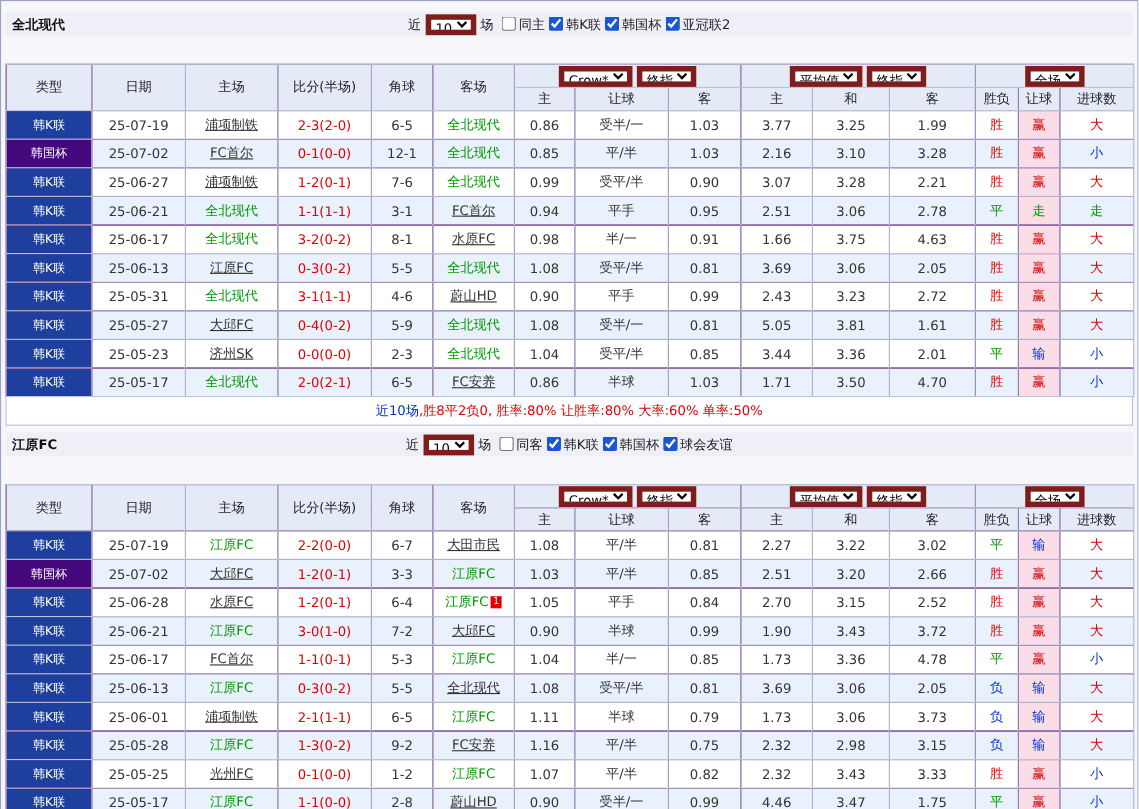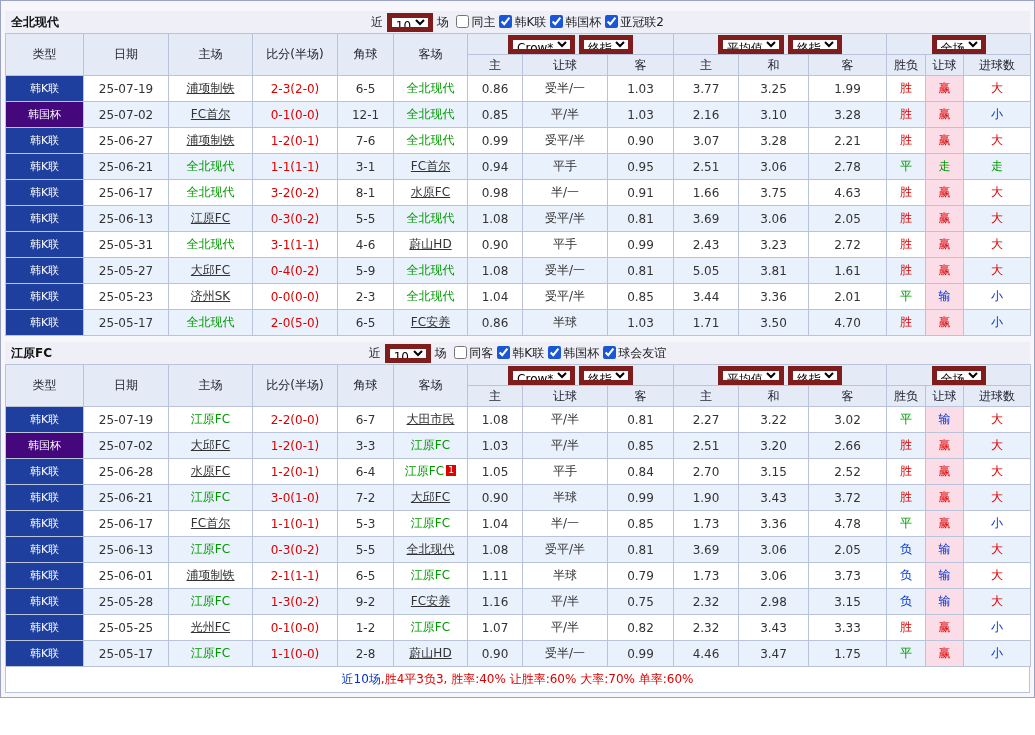--- a/index.html
+++ b/index.html
@@ -15,21 +15,21 @@
   
   .section { margin-top:6px; }
   .filterbar { position:relative; width:1025px; height:22px; line-height:22px; background:#efeff8; font-size:12px; }
   .teamname { position:absolute; left:6px; top:0; font-weight:bold; color:#111; }
   .filters { display:block; text-align:center; color:#222; }
   .filters select, .hgrp select { font-size:12px; height:19px; border:5px solid #7f1d1d; background:#fff; vertical-align:middle; font-family:inherit; }
   .chk { margin-left:4px; white-space:nowrap;margin-top:43px; }
   .chk input { vertical-align:-2px; margin:0 2px 0 0; accent-color:#1a56d6; }
 
   
-  table { border-collapse:collapse; table-layout:fixed; width:1025px; background:#701a75; }
+  table { border-collapse:collapse; table-layout:fixed; width:1025px; background:#701a75;margin-top:25px; }
   th, td { border:1px solid #b9c4da; text-align:center; overflow:hidden; white-space:nowrap; padding:0; }
   thead th { background:#e4eaf6; font-weight:normal; height:21px; font-size:12px; color:#223; }
   tbody td { height:26px; font-size:12px; color:#333; background:#fff; }
   tbody tr:nth-child(even) td { background:#e9f1fc; }
   tbody tr td.hr { background:#fbdde8 !important; }
 
   .lg-k  { background:#1e3f9e !important; color:#fff !important; font-size:11px; }
   .lg-cup{ background:#45087c !important; color:#fff !important; font-size:11px; }
   .c-red   { color:#dd0000 !important; }
   .c-blue  { color:#0033cc !important; }
@@ -257,35 +257,38 @@
             <td>3.36</td>
             <td>2.01</td>
             <td class="c-green">平</td>
             <td class="hr c-blue">输</td>
             <td class="c-blue">小</td>
           </tr>
           <tr>
             <td class="lg-k">韩K联</td>
             <td>25-05-17</td>
             <td class="c-team">全北现代</td>
-            <td class="c-red">2-0(5-0)</td>
+            <td class="c-red">2-0(2-1)</td>
             <td>6-5</td>
             <td class="c-name">FC安养</td>
             <td>0.86</td>
             <td>半球</td>
             <td>1.03</td>
             <td>1.71</td>
             <td>3.50</td>
             <td>4.70</td>
             <td class="c-red">胜</td>
             <td class="hr c-red">赢</td>
             <td class="c-blue">小</td>
           </tr>
         </tbody>
     </table>
+    <div class="summary">
+      <span class="c-blue">近10场</span><span class="c-red">,胜8平2负0, 胜率:80% 让胜率:80% 大率:60% 单率:50%</span>
+    </div>
   </div>
 
   <div class="section">
     <div class="filterbar">
       <span class="teamname">江原FC</span>
       <span class="filters">
         <span>近</span>
         <select><option>10</option></select>
         <span>场</span>
         <span><label class="chk"><input type="checkbox" style=""><span>同客</span></label><label class="chk"><input type="checkbox" checked="" style=""><span>韩K联</span></label><label class="chk"><input type="checkbox" checked="" style=""><span>韩国杯</span></label><label class="chk"><input type="checkbox" checked="" style=""><span>球会友谊</span></label></span>

